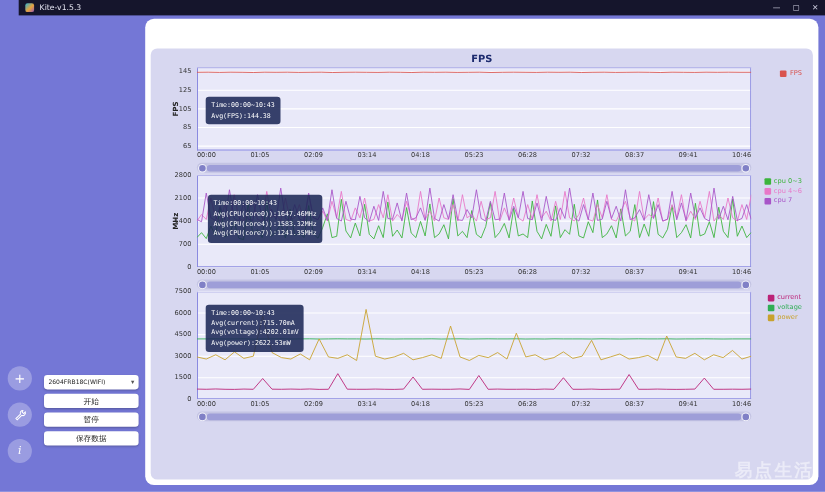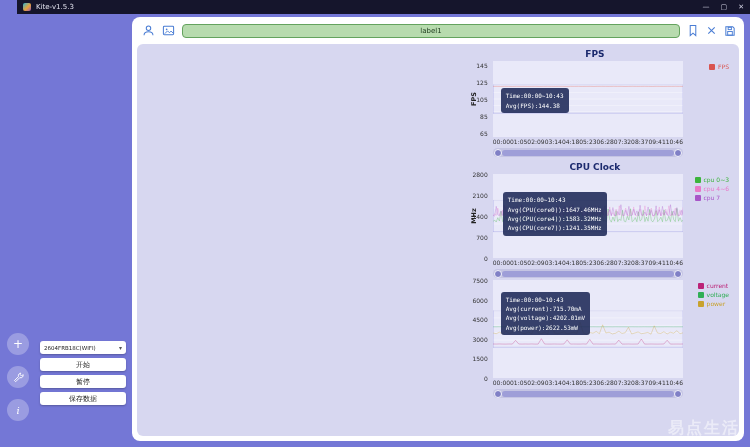--- a/index.html
+++ b/index.html
@@ -36,21 +36,21 @@
   .main-panel { position:absolute; left:132px; top:17px; width:612px; height:424px;
     background:#fff; border-radius:8px; }
   .toolbar { display:flex; align-items:center; height:24px; padding:3px 8px 0 10px; gap:7px; }
   .toolbar svg { display:block; }
   .label-field { flex:1; height:14px; background:#b7dbae; border:1px solid #64a35e;
     border-radius:4px; text-align:center; font-size:7px; color:#1d3a1d;
     font-family:"DejaVu Sans",sans-serif; outline:none; }
 
   .charts-area { position:absolute; left:5px; right:5px; top:27px; bottom:5px;
     background:#d7d7f0; border-radius:6px; padding:2px 8px; display:flex;
-    flex-direction:column;align-items:flex-end; }
+    flex-direction:column; }
 
   
   .chart-block { position:relative; }
   .chart-title { text-align:center; font-size:9px; font-weight:bold; color:#1c2a6e;
     padding:3px 0 2px 0; }
   .plot-zone { position:relative; margin-left:34px; margin-right:48px; }
   [data-chart="0"] .plot-zone { height:76px; }
   [data-chart="1"] .plot-zone { height:84px; }
   [data-chart="2"] .plot-zone { height:98px; }
   .plot-svg { position:absolute; inset:0; width:100%; height:100%; background:#e9e9f9;
@@ -112,43 +112,20 @@
   <div class="select-box">
     <span>2604FRB18C(WIFI)</span>
     <span class="caret">▾</span>
   </div>
   <button class="side-btn">开始</button>
   <button class="side-btn">暂停</button>
   <button class="side-btn">保存数据</button>
 </div>
 
 <div class="main-panel">
-  <div class="toolbar">
-    <svg width="13" height="13" viewBox="0 0 14 14">
-      <circle cx="7" cy="4.5" r="2.4" fill="none" stroke="#4a7dd4" stroke-width="1.1"></circle>
-      <path d="M2.2 12.2c0-2.7 2.1-3.9 4.8-3.9s4.8 1.2 4.8 3.9" fill="none" stroke="#4a7dd4" stroke-width="1.1"></path>
-    </svg>
-    <svg width="13" height="13" viewBox="0 0 14 14">
-      <rect x="1.5" y="2.5" width="11" height="9" rx="1" fill="none" stroke="#4a7dd4" stroke-width="1.1"></rect>
-      <circle cx="5" cy="5.7" r="0.9" fill="#4a7dd4"></circle>
-      <path d="M3 10.4l3-3 2 2 1.8-1.8 2.2 2.3" fill="none" stroke="#4a7dd4" stroke-width="1"></path>
-    </svg>
-    <input class="label-field" value="label1" style="">
-    <svg width="12" height="13" viewBox="0 0 12 14">
-      <path d="M3 1.5h6v11l-3-2.6-3 2.6z" fill="none" stroke="#4a7dd4" stroke-width="1.1"></path>
-    </svg>
-    <svg width="11" height="11" viewBox="0 0 12 12">
-      <path d="M2.5 2.5l7 7M9.5 2.5l-7 7" fill="none" stroke="#4a7dd4" stroke-width="1.2"></path>
-    </svg>
-    <svg width="12" height="12" viewBox="0 0 13 13">
-      <path d="M2 2h7.5L11 3.5V11H2z" fill="none" stroke="#4a7dd4" stroke-width="1.1"></path>
-      <rect x="4" y="7" width="5" height="4" fill="none" stroke="#4a7dd4" stroke-width="1"></rect>
-      <rect x="4.5" y="2.5" width="3.5" height="2.5" fill="none" stroke="#4a7dd4" stroke-width="1"></rect>
-    </svg>
-  </div>
 
   <div class="charts-area">
 
     <section class="chart-block" data-chart="0">
       <h3 class="chart-title">FPS</h3>
       <div class="plot-zone">
         <span class="ylab">FPS</span>
         <div class="yticks">
             <span style="top: 5.55556%;">145</span>
             <span style="top: 27.7778%;">125</span>
@@ -193,21 +170,20 @@
           <span>10:46</span>
         </div>
       <div class="range-slider">
         <span class="knob"></span>
         <span class="bar"></span>
         <span class="knob"></span>
       </div>
     </section>
 
     <section class="chart-block" data-chart="1">
-      <h3 class="chart-title">CPU Clock</h3>
       <div class="plot-zone">
         <span class="ylab">MHz</span>
         <div class="yticks">
             <span style="top: 0%;">2800</span>
             <span style="top: 25%;">2100</span>
             <span style="top: 50%;">1400</span>
             <span style="top: 75%;">700</span>
             <span style="top: 100%;">0</span>
           </div>
         <svg class="plot-svg" viewBox="0 0 504 84">

